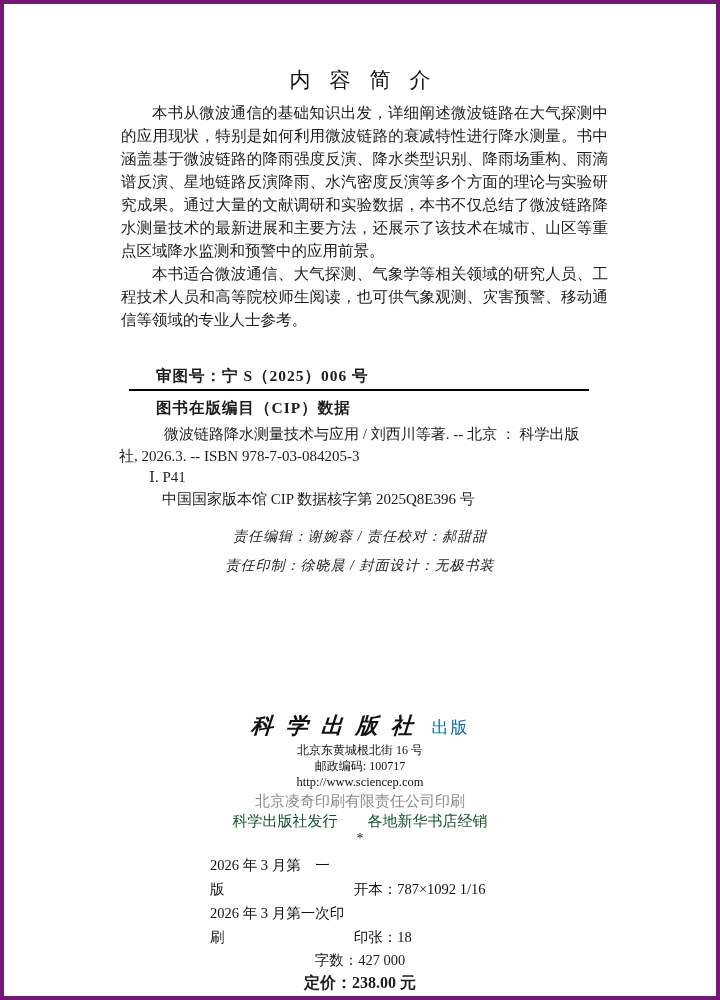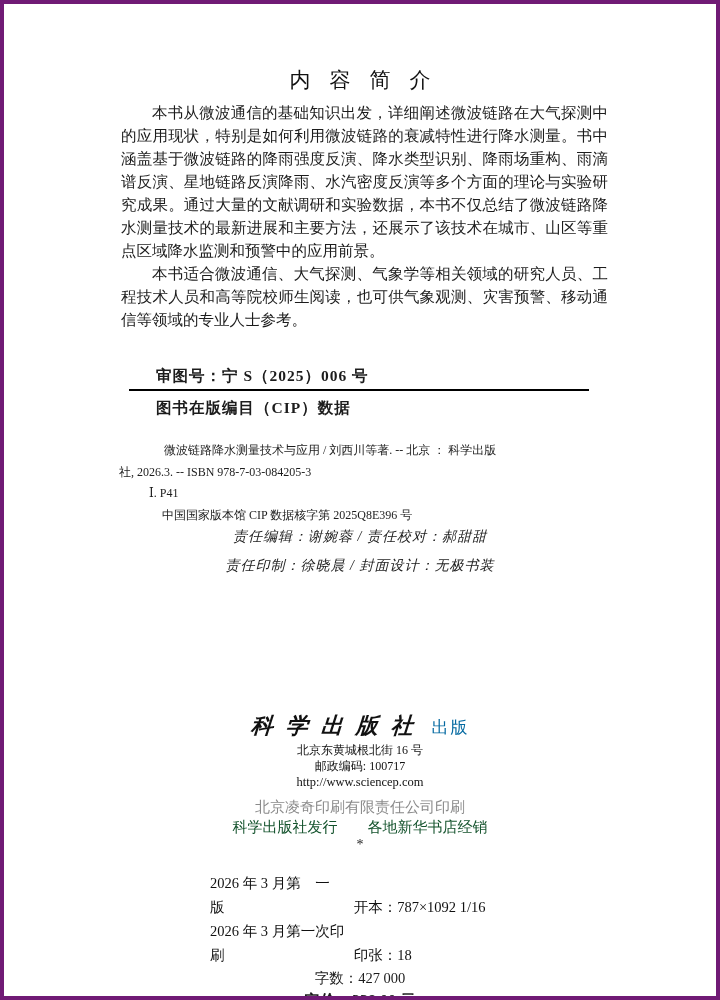--- a/index.html
+++ b/index.html
@@ -35,22 +35,22 @@
   }
   .divider{
     position:absolute;top:385px;left:125px;width:460px;height:2px;
     background:#000;
   }
   .cip-heading{
     position:absolute;top:394px;left:152px;
     font-weight:bold;font-size:15.5px;letter-spacing:1px;
   }
   .cip-block{
-    position:absolute;top:436px;left:115px;width:485px;
-    font-size:12px;line-height:21.5px;
+    position:absolute;top:420px;left:115px;width:485px;
+    font-size:15px;line-height:21.5px;
   }
   .cip-block .ind0{margin-left:0;}
   .cip-block .ind1{margin-left:30px;}
   .cip-block .ind2{margin-left:45px;}
   .cip-block .ind3{margin-left:43px;}
   
   .credits{
     position:absolute;top:518px;left:0;width:100%;
     text-align:center;
     font-style:italic;
@@ -66,25 +66,25 @@
   .logo-line{height:32px;line-height:32px;}
   .logo-script{
     font-size:22px;font-weight:bold;font-style:italic;
     letter-spacing:13px;
     transform:skewX(-4deg);display:inline-block;
     color:#111;
   }
   .logo-suffix{font-size:17px;letter-spacing:2px;margin-left:2px;color:#0369a1;}
   .addr-line{font-size:12px;line-height:16px;color:#111;}
   .url-line{font-size:12.5px;line-height:16px;color:#111;font-family:"Liberation Serif","DejaVu Serif",serif;}
-  .printer-line{font-size:15px;line-height:19px;color:#8a8a8a;margin-top:8px;}
+  .printer-line{font-size:15px;line-height:19px;color:#8a8a8a;margin-top:2px;}
   .dist-line{font-size:15px;line-height:21px;color:#14532d;margin-top:0;}
   .star-line{font-size:14px;line-height:13px;color:#1c1c1c;}
   .spec-block{
-    width:300px;margin:20px auto 0 auto;text-align:left;
+    width:300px;margin:8px auto 0 auto;text-align:left;
     font-size:14.5px;line-height:24px;color:#111;
   }
   .spec-left{display:inline-block;width:140px;}
   .word-line{font-size:14.5px;line-height:22px;}
   .price-line{font-size:16px;line-height:23px;font-weight:bold;}
   .note-line{font-size:15px;line-height:22px;}
 </style>
 </head>
 <body>
 

